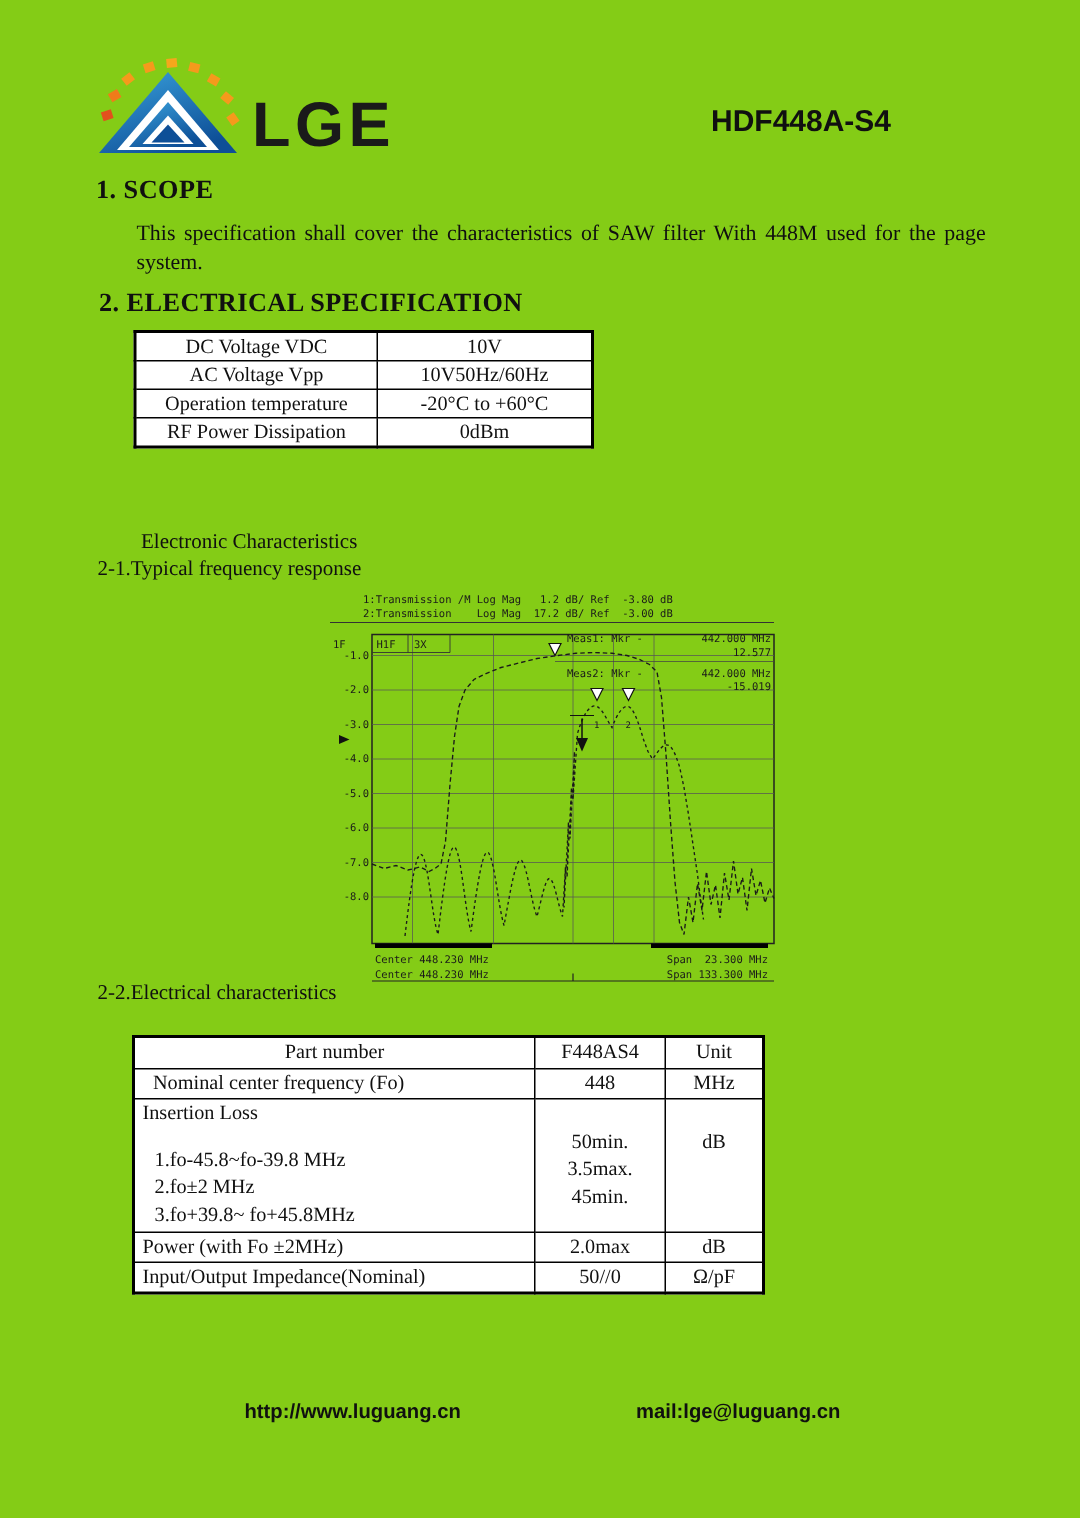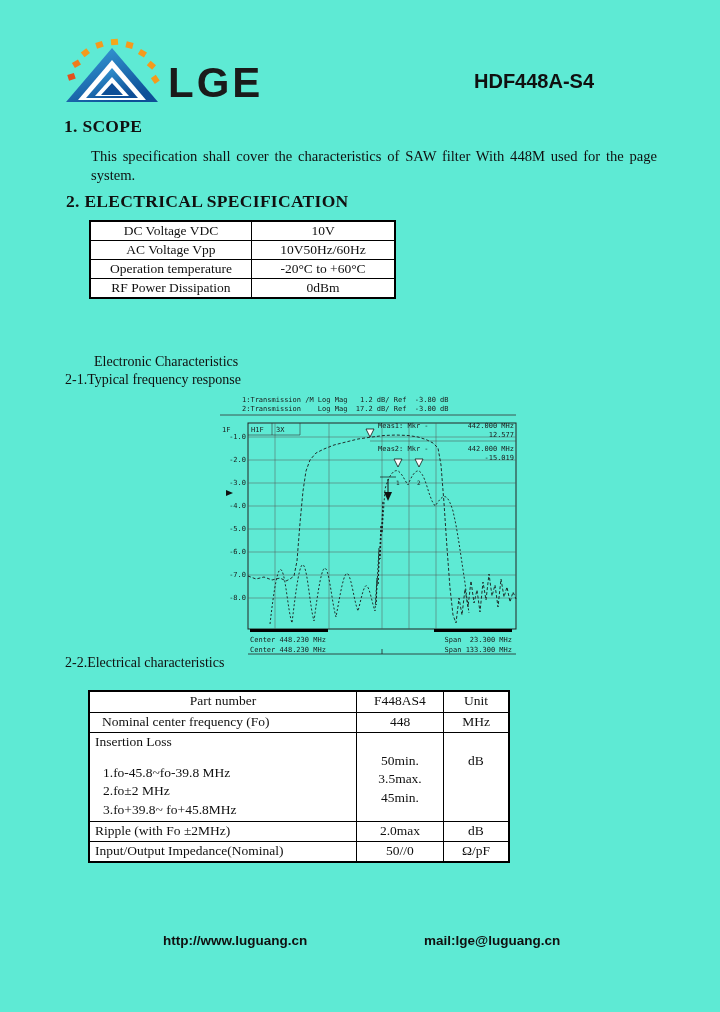--- a/index.html
+++ b/index.html
@@ -1,16 +1,16 @@
 <!DOCTYPE html>
 <html><head>
 <meta charset="utf-8">
 <style>
   html,body{margin:0;padding:0;background:#e8e8e8;}
-  .page{position:relative;width:720px;height:1012px;background:#5eead4;
+  .page{position:relative;width:720px;height:1012px;background:#84cc16;
         font-family:"Liberation Serif",serif;color:#101010;overflow:hidden;margin:0 auto;}
   .abs{position:absolute;}
   .h1{font-size:17.5px;font-weight:bold;letter-spacing:.3px;}
   .body-text{font-size:14.6px;word-spacing:2.1px;}
   .sub{font-size:14px;}
   .doc-title{font-family:"Liberation Sans",sans-serif;font-size:20px;font-weight:bold;}
   .brand-text{font-family:"Liberation Sans",sans-serif;font-weight:900;font-size:40px;
               color:#164a8a;letter-spacing:3px;}
   table{border-collapse:collapse;background:#fff;}
   .spec-table{border:2px solid #000;font-size:13.5px;}
@@ -199,21 +199,21 @@
         <div>50min.</div>
         <div>3.5max.</div>
         <div>45min.</div>
       </td>
       <td class="val multiline">
         <div></div>
         <div>dB</div>
       </td>
     </tr>
     <tr>
-      <td class="lbl" style="height:17px;">Ripple (with Fo  ±2MHz)</td>
+      <td class="lbl" style="height:17px;">Power (with Fo  ±2MHz)</td>
       <td class="val">2.0max</td>
       <td class="val">dB</td>
     </tr>
     <tr>
       <td class="lbl" style="height:17px;">Input/Output Impedance(Nominal)</td>
       <td class="val">50//0</td>
       <td class="val">Ω/pF</td>
     </tr>
   </tbody>
     </table>

